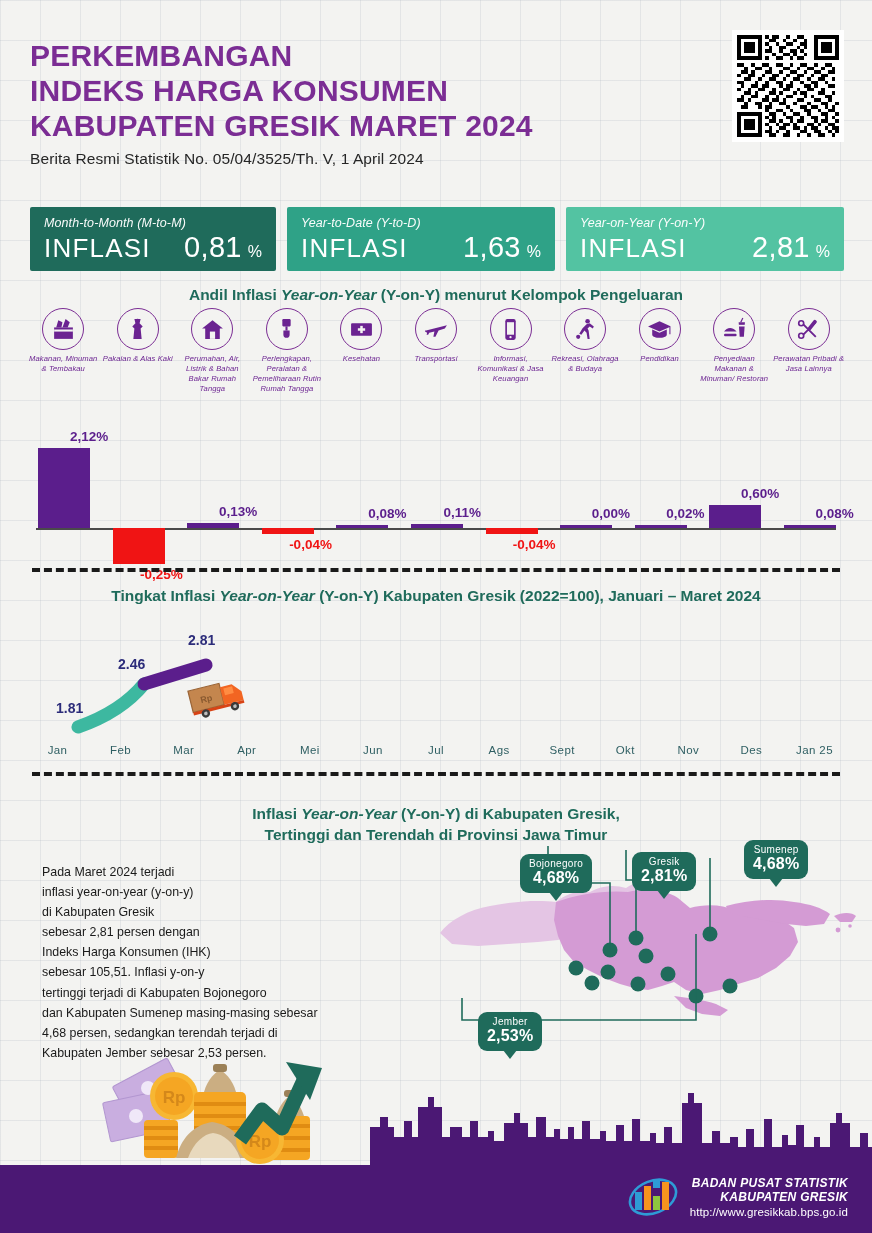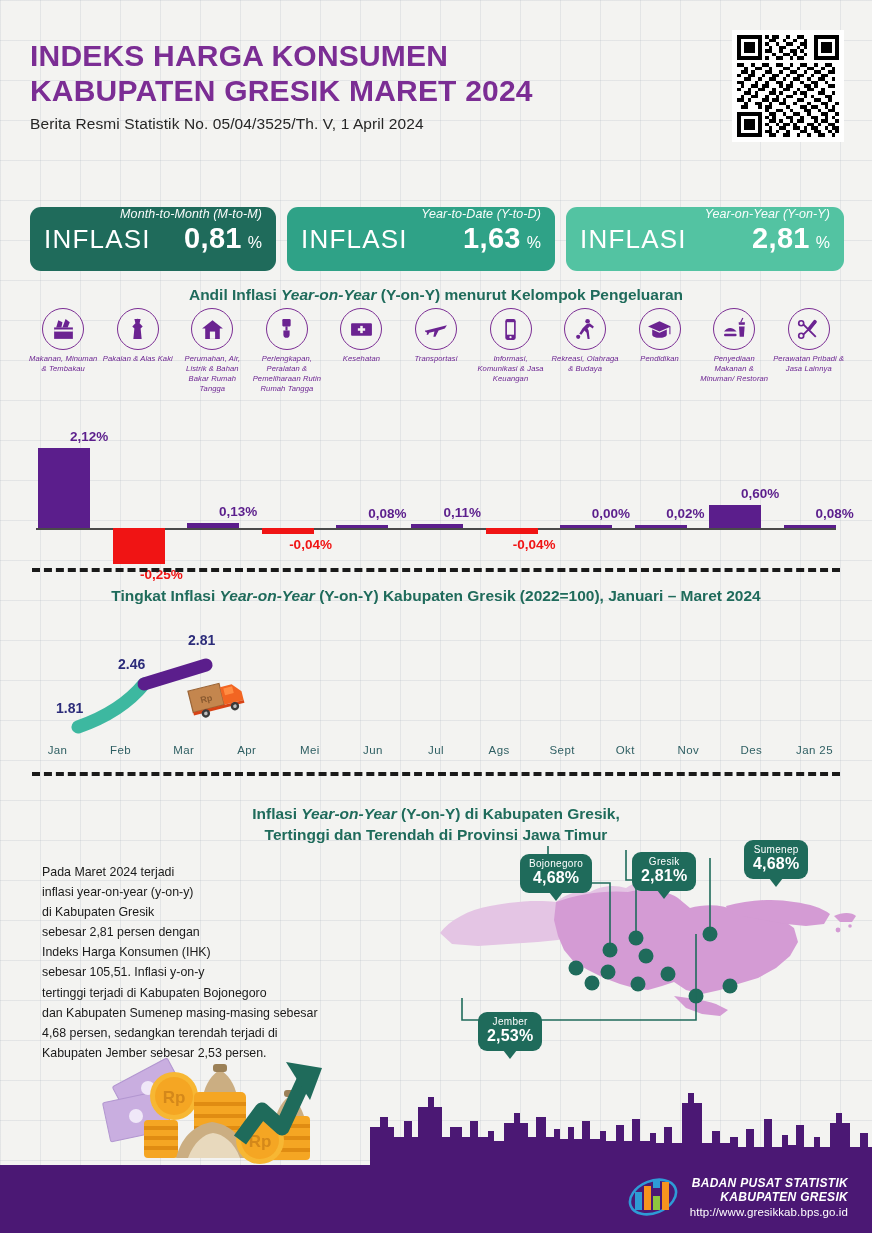--- a/index.html
+++ b/index.html
@@ -24,28 +24,28 @@
     color:#7B2D94; font-weight:bold; font-size:30px; line-height:1.17;
     letter-spacing:.2px; white-space:nowrap;
   }
   #subtitle { margin-top:7px; font-size:15.5px; color:#262626; letter-spacing:.1px; }
 
   #qr { position:absolute; right:28px; top:30px; width:112px; height:112px; background:#fff; padding:5px; }
   #qr svg { display:block; width:102px; height:102px; }
 
   
   #stats { position:absolute; left:30px; top:207px; width:814px; height:64px; display:flex; gap:11px; }
-  .stat { border-radius:11px; padding:0 14px 4px 14px; color:#fff; position:relative;text-align:right; }
+  .stat { border-radius:2px; padding:9px 14px 4px 14px; color:#fff; position:relative; }
   .stat.s0 { background:#1F6B5B; width:246px; }
   .stat.s1 { background:#2FA287; width:268px; }
   .stat.s2 { background:#53C3A2; width:278px; }
   .stat-label { font-size:12.5px; font-style:italic; letter-spacing:.1px; opacity:.97; }
   .stat-row { display:flex; align-items:baseline; margin-top:1px; }
   .stat-word { font-size:26px; letter-spacing:1.2px; font-weight:300; }
-  .stat-val { font-size:29px; font-weight:bold; margin-left:auto; letter-spacing:.3px; }
+  .stat-val { font-size:29px; font-weight:normal; margin-left:auto; letter-spacing:.3px; }
   .stat-pct { font-size:16px; margin-left:6px; }
 
   
   .sec-title {
     position:absolute; width:100%; text-align:center;
     color:#1F6B5B; font-weight:bold; font-size:15.5px; line-height:1.35;
   }
   .sec-title i { font-style:italic; }
 
   
@@ -114,20 +114,21 @@
   #bpstext { color:#fff; line-height:1.22; }
   .bps-l1, .bps-l2 { font-size:12px; font-weight:bold; font-style:italic; letter-spacing:.3px;text-align:right; }
   .bps-url { font-size:11.5px; font-weight:normal; font-style:normal; letter-spacing:.1px; }
 </style>
 </head>
 <body>
 
 <div id="page">
 
   <div id="header">
+    <div class="title-line">PERKEMBANGAN</div>
     <div class="title-line">INDEKS HARGA KONSUMEN</div>
     <div class="title-line">KABUPATEN GRESIK MARET 2024</div>
     <div id="subtitle">Berita Resmi Statistik No. 05/04/3525/Th. V, 1 April 2024</div>
   </div>
 
   <div id="qr">
     <svg viewBox="0 0 29 29" shape-rendering="crispEdges">
       <rect width="29" height="29" fill="#fff"></rect>
       <g fill="#000">
         <rect x="0" y="0" width="7" height="1"></rect>

